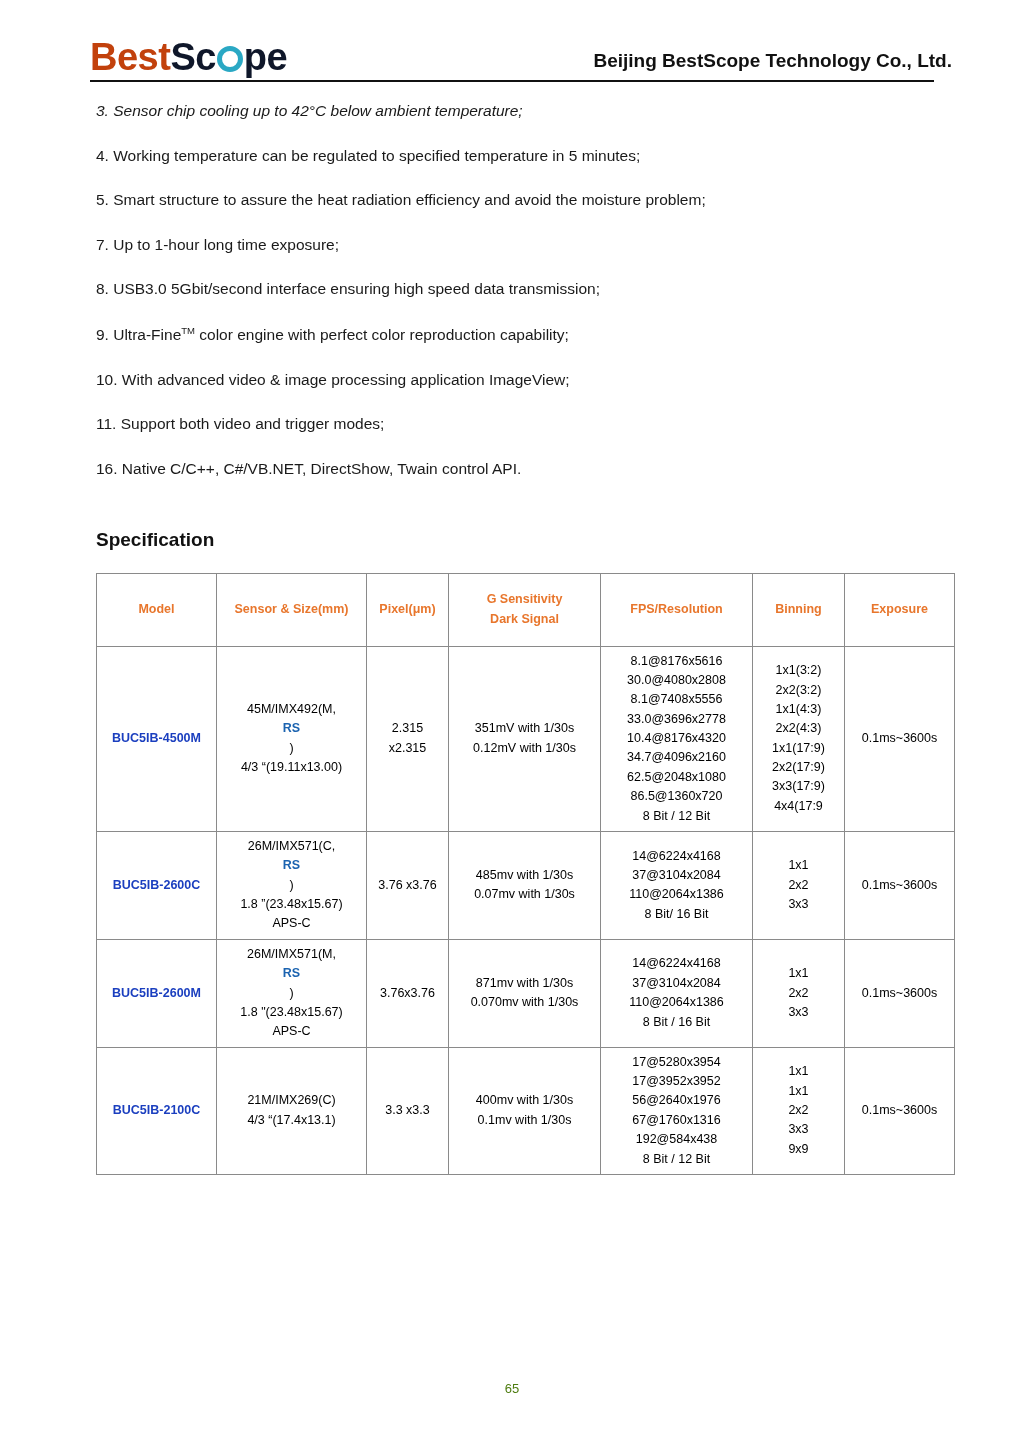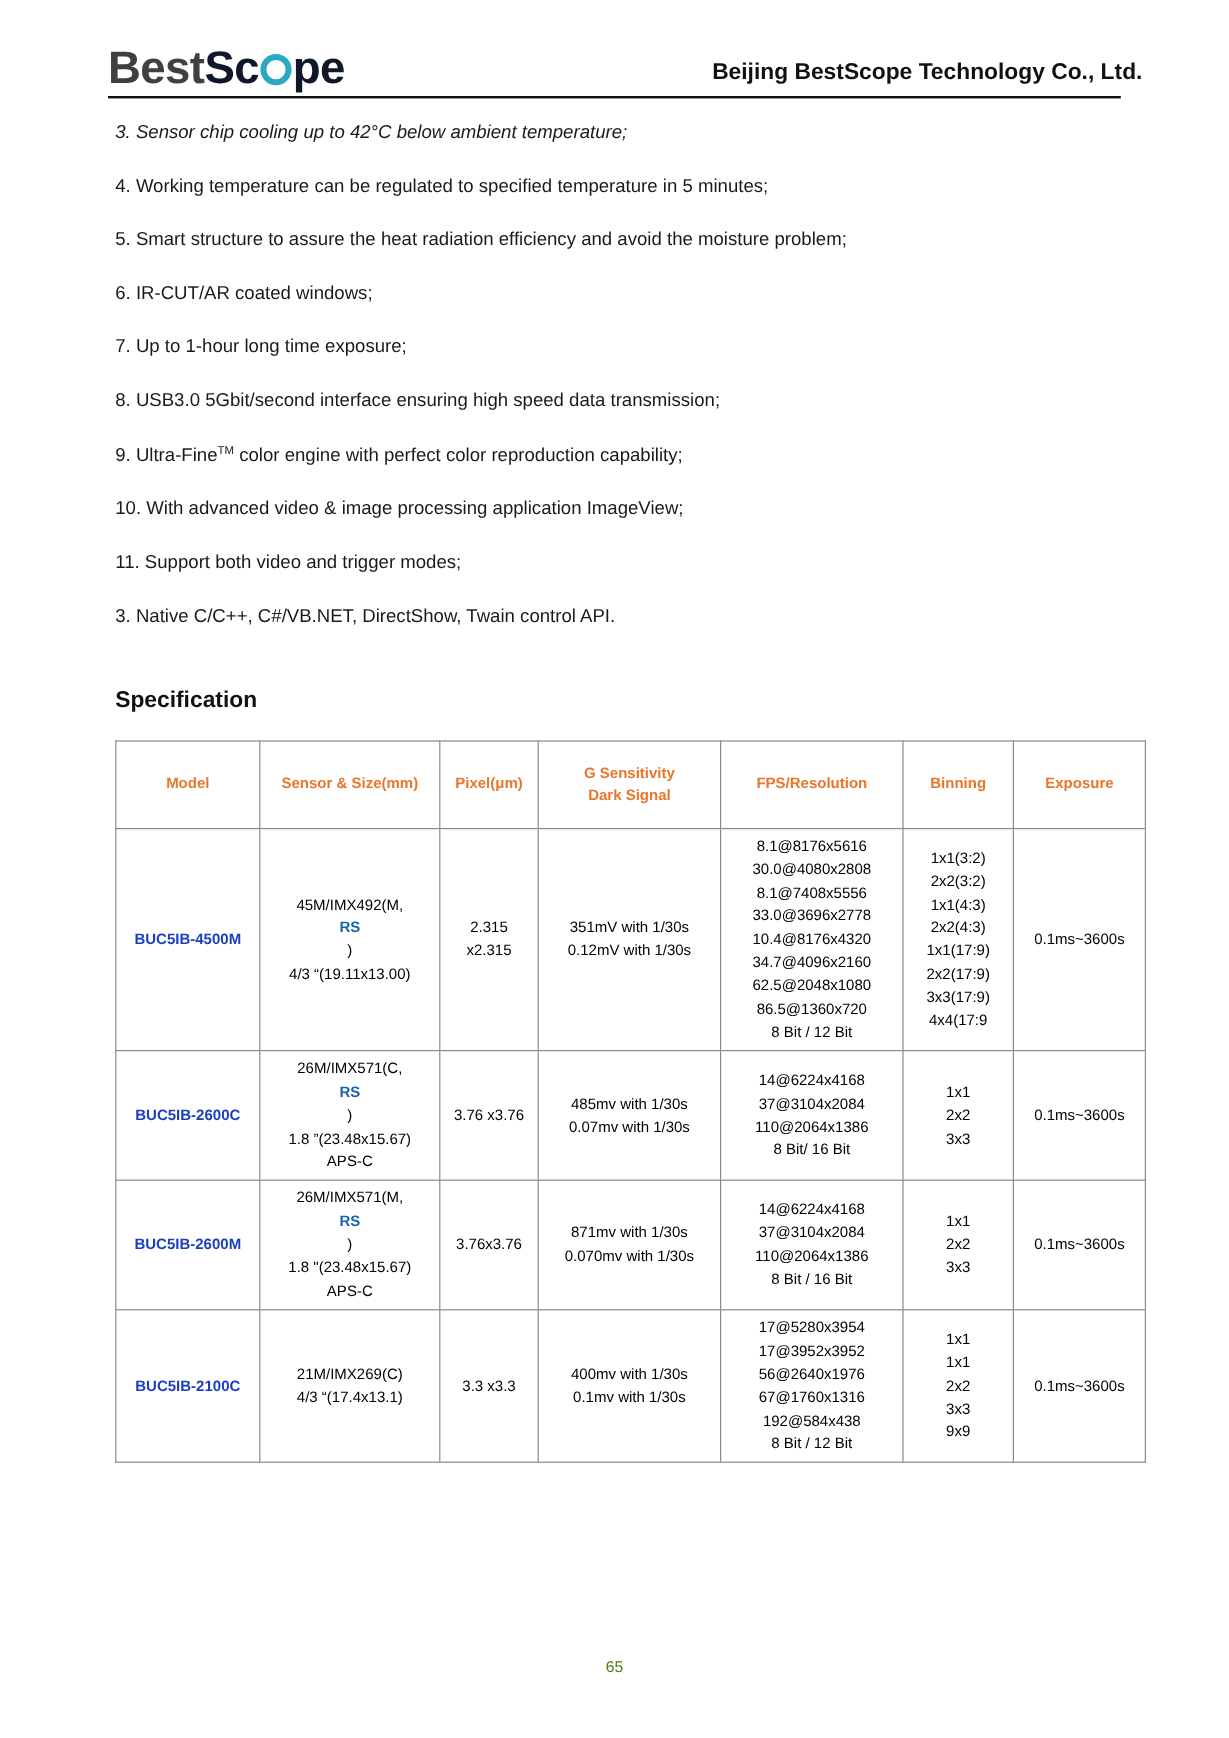--- a/index.html
+++ b/index.html
@@ -38,21 +38,21 @@
   .logo {
     font-size: 38px;
     font-weight: bold;
     letter-spacing: -0.5px;
     line-height: 1;
     white-space: nowrap;
     position: relative;
     left: 28px;
     top: 2px;
   }
-  .logo .blue { color: #404040; }
+  .logo .blue { color: #c2410c; }
   .logo .teal { color: #0f172a; }
   .logo .ring {
     display: inline-block;
     width: 26px;
     height: 26px;
     border: 5px solid #2aa8c4;
     border-radius: 50%;
     position: relative;
     top: 2px;
     margin: 0 1px;
@@ -153,27 +153,26 @@
       </div>
       <div class="company">Beijing BestScope Technology Co., Ltd.</div>
     </div>
     <hr class="header-rule">
   </div>
 
   <div class="content">
     <p class="bullet">3. Sensor chip cooling up to 42°C below ambient temperature;</p>
     <p class="bullet">4. Working temperature can be regulated to specified temperature in 5 minutes;</p>
     <p class="bullet">5. Smart structure to assure the heat radiation efficiency and avoid the moisture problem;</p>
-    <p class="bullet">6. IR-CUT/AR coated windows;</p>
     <p class="bullet">7. Up to 1-hour long time exposure;</p>
     <p class="bullet">8. USB3.0 5Gbit/second interface ensuring high speed data transmission;</p>
     <p class="bullet"><span>9. Ultra-Fine</span><sup>TM</sup><span> color engine with perfect color reproduction capability;</span></p>
     <p class="bullet">10. With advanced video &amp; image processing application ImageView;</p>
     <p class="bullet">11. Support both video and trigger modes;</p>
-    <p class="bullet">3. Native C/C++, C#/VB.NET, DirectShow, Twain control API.</p>
+    <p class="bullet">16. Native C/C++, C#/VB.NET, DirectShow, Twain control API.</p>
 
     <h2 class="section-title">Specification</h2>
 
     <table class="spec">
       <colgroup>
         <col class="col1">
           <col class="col2">
           <col class="col3">
           <col class="col4">
           <col class="col5">

